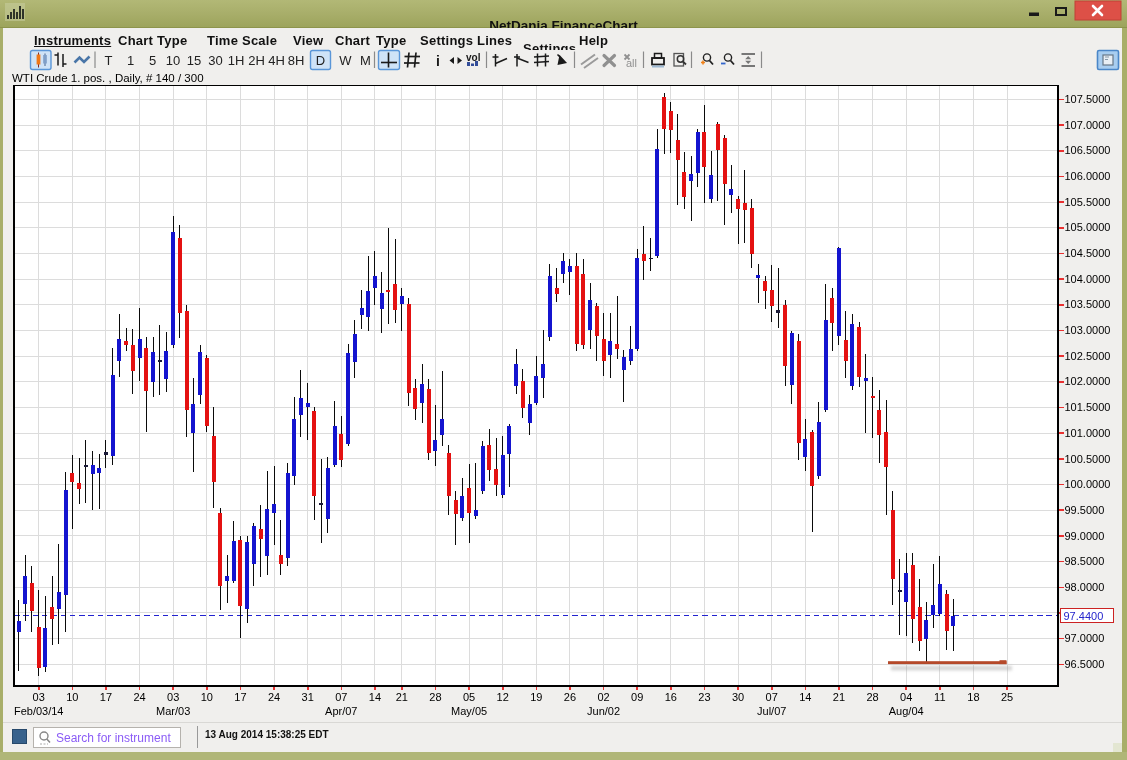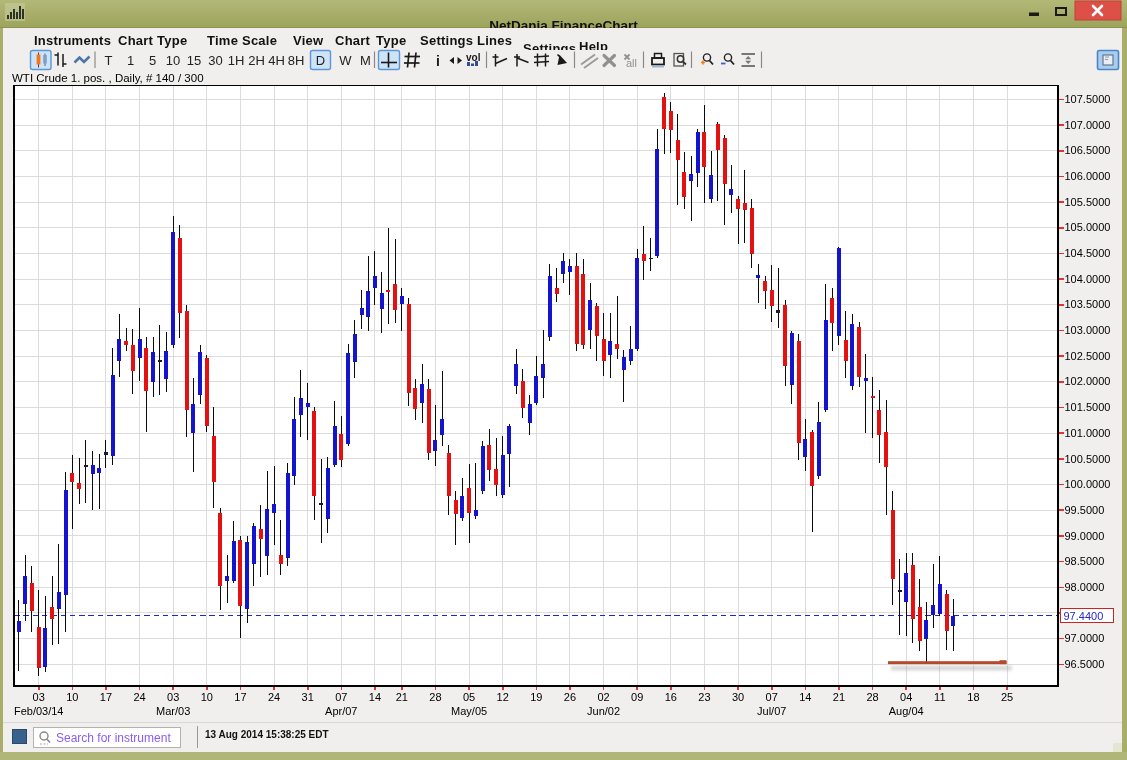--- a/index.html
+++ b/index.html
@@ -488,30 +488,30 @@
   </g>
   <rect x="1029" y="12.5" width="10" height="3.5" fill="#1a1a1a"></rect>
   <rect x="1056" y="8" width="10" height="7" fill="none" stroke="#1a1a1a" stroke-width="2"></rect>
   <rect x="1075" y="1" width="46" height="19" fill="#dd5047" stroke="#c04137" stroke-width="1"></rect>
   <path d="M1093 6 L1102 15 M1102 6 L1093 15" stroke="#fff" stroke-width="2.6" stroke-linecap="round"></path>
 </svg>
 <div class="abs" style="left:0;top:6px;width:1127px;text-align:center;font-size:13.5px;font-weight:bold;color:#111;margin-top:12px;">NetDania FinanceChart</div>
 
 <div class="abs" style="left:3px;top:28px;width:1119px;height:22px;background:#f0efed;"></div>
 <div class="abs" style="top:33px;font-size:13px;font-weight:bold;color:#111;letter-spacing:0.25px;">
-  <span class="abs" style="left:34px;">Instruments</span>
+  <span class="abs" style="left:34px;text-decoration:underline;">Instruments</span>
   <span class="abs" style="left:118px;">Chart&nbsp;Type</span>
   <span class="abs" style="left:207px;">Time&nbsp;Scale</span>
   <span class="abs" style="left:293px;">View</span>
   <span class="abs" style="left:335px;">Chart</span>
   <span class="abs" style="left:376px;">Type</span>
   <span class="abs" style="left:420px;">Settings</span>
   <span class="abs" style="left:477px;">Lines</span>
   <span class="abs" style="left:523px;margin-top:8px;">Settings</span>
-  <span class="abs" style="left:579px;margin-top:6px;">Help</span>
+  <span class="abs" style="left:579px;">Help</span>
 </div>
 
 <div class="abs" style="left:3px;top:50px;width:1119px;height:22px;background:#f0efed;"></div>
 <svg class="abs" style="left:0;top:48px" width="1127" height="26" xmlns="http://www.w3.org/2000/svg" font-family="Liberation Sans, sans-serif">
 
   <rect x="30.5" y="2.5" width="20.5" height="19" rx="2" fill="#cfe3f7" stroke="#5a96d8" stroke-width="1.4"></rect>
   <line x1="38.5" y1="4.5" x2="38.5" y2="19.5" stroke="#7c2a2a" stroke-width="1"></line>
   <rect x="36.6" y="6.5" width="3.8" height="10" fill="#f07818"></rect>
   <line x1="45" y1="5.5" x2="45" y2="18" stroke="#46628c" stroke-width="1"></line>
   <rect x="43.2" y="7" width="3.6" height="8.5" fill="#7f9fc8"></rect>

